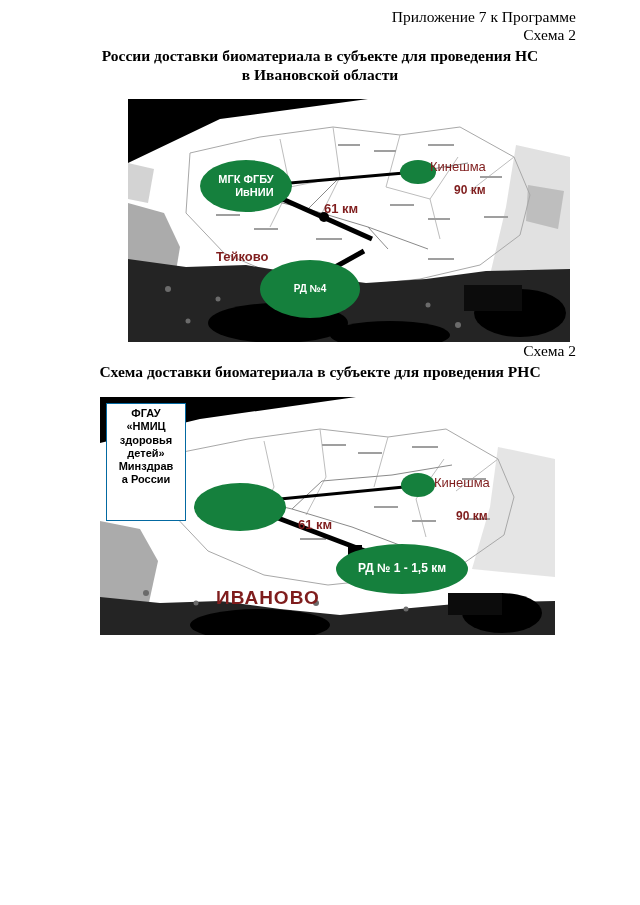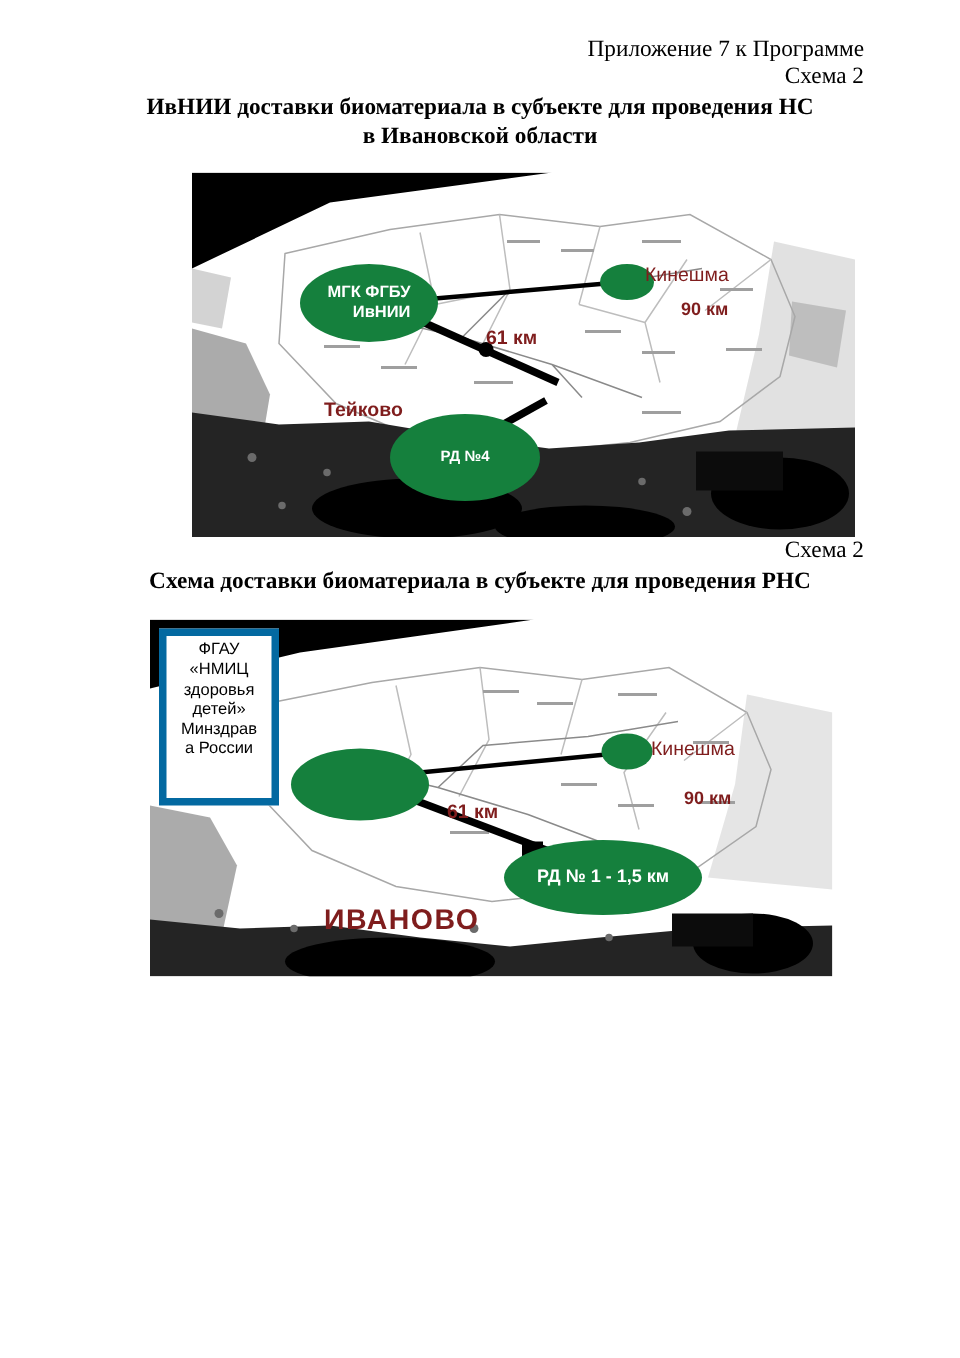--- a/index.html
+++ b/index.html
@@ -4,56 +4,56 @@
 <style>
   * { margin:0; padding:0; box-sizing:border-box; }
   html,body { background:#ffffff; }
   .page {
     width:640px; height:905px; position:relative; margin:0 auto;
     background:#ffffff; color:#000;
     font-family:"Liberation Serif", serif; overflow:hidden;
   }
   .page-number { text-align:center; padding-top:34px; font-size:14px; }
   .right-line { text-align:right; padding-right:64px; font-size:15.5px; }
-  .annex { margin-top:24px; }
+  .annex { margin-top:8px; }
   .scheme-label { }
   .title { text-align:center; font-weight:bold; font-size:15.5px; line-height:1.25; margin-top:2px; }
   .map { position:relative; background:#fff; overflow:hidden; }
   .map1 { width:442px; height:243px; margin:14px 0 0 128px; }
   .map2 { width:455px; height:238px; margin:16px 0 0 100px; }
   .map svg { position:absolute; left:0; top:0; }
   .callout {
     position:absolute; background:#15803d; color:#fff; border-radius:50%;
     display:flex; align-items:center; justify-content:center; text-align:right;
     font-family:"Liberation Sans", sans-serif; font-weight:bold;
     white-space:pre-line; line-height:1.15;
   }
   .maplabel {
     position:absolute; font-family:"Liberation Sans", sans-serif;
     color:#7f1d1d; white-space:nowrap;
   }
   .bold { font-weight:bold; }
   .white { color:#000000;margin-top:39px; }
   .facility-box {
     position:absolute; background:#ffffff; color:#000;
-    font-family:"Liberation Sans", sans-serif; font-weight:normal;
+    font-family:"Liberation Sans", sans-serif; font-weight:bold;
     text-align:center; white-space:pre-line; line-height:1.2;
-    padding-top:3px; border:5px solid #0369a1;
+    padding-top:3px; border:1px solid #0369a1;
   }
 </style>
 </head>
 <body>
 
 <div class="page">
 
   <div class="right-line annex">Приложение 7 к Программе</div>
 
   <div class="right-line scheme-label">Схема 2</div>
   <div class="title">
-    <div>ИвНИИ доставки биоматериала в субъекте для проведения НС</div>
+    <div>России доставки биоматериала в субъекте для проведения НС</div>
     <div>в Ивановской области</div>
   </div>
 
   <div class="map map1">
     <svg viewBox="0 0 442 243" width="442" height="243" aria-hidden="true">
       <polygon points="388,46 442,58 442,186 362,176 378,108" fill="#c9c9c9" opacity="0.55"></polygon>
       <polygon points="400,86 436,92 430,130 398,122" fill="#9b9b9b" opacity="0.5"></polygon>
       <path d="M62,54 L132,38 L205,28 L272,36 L332,28 L386,58 L402,96 L392,136 L352,166 L292,180 L216,188 L152,178 L96,154 L58,114 Z" fill="none" stroke="#a8a8a8" stroke-width="1"></path>
       <path d="M152,40 L162,88 L142,128 M205,28 L212,78 L192,118 M272,36 L258,88 M330,58 L302,100 L312,140 M386,58 L342,92 M258,88 L302,100 M162,88 L212,78" fill="none" stroke="#bdbdbd" stroke-width="1"></path>
       <path d="M120,96 L180,110 L240,128 L300,150 M180,110 L210,80 L280,74 L340,64 M240,128 L260,150" fill="none" stroke="#8a8a8a" stroke-width="1"></path>

